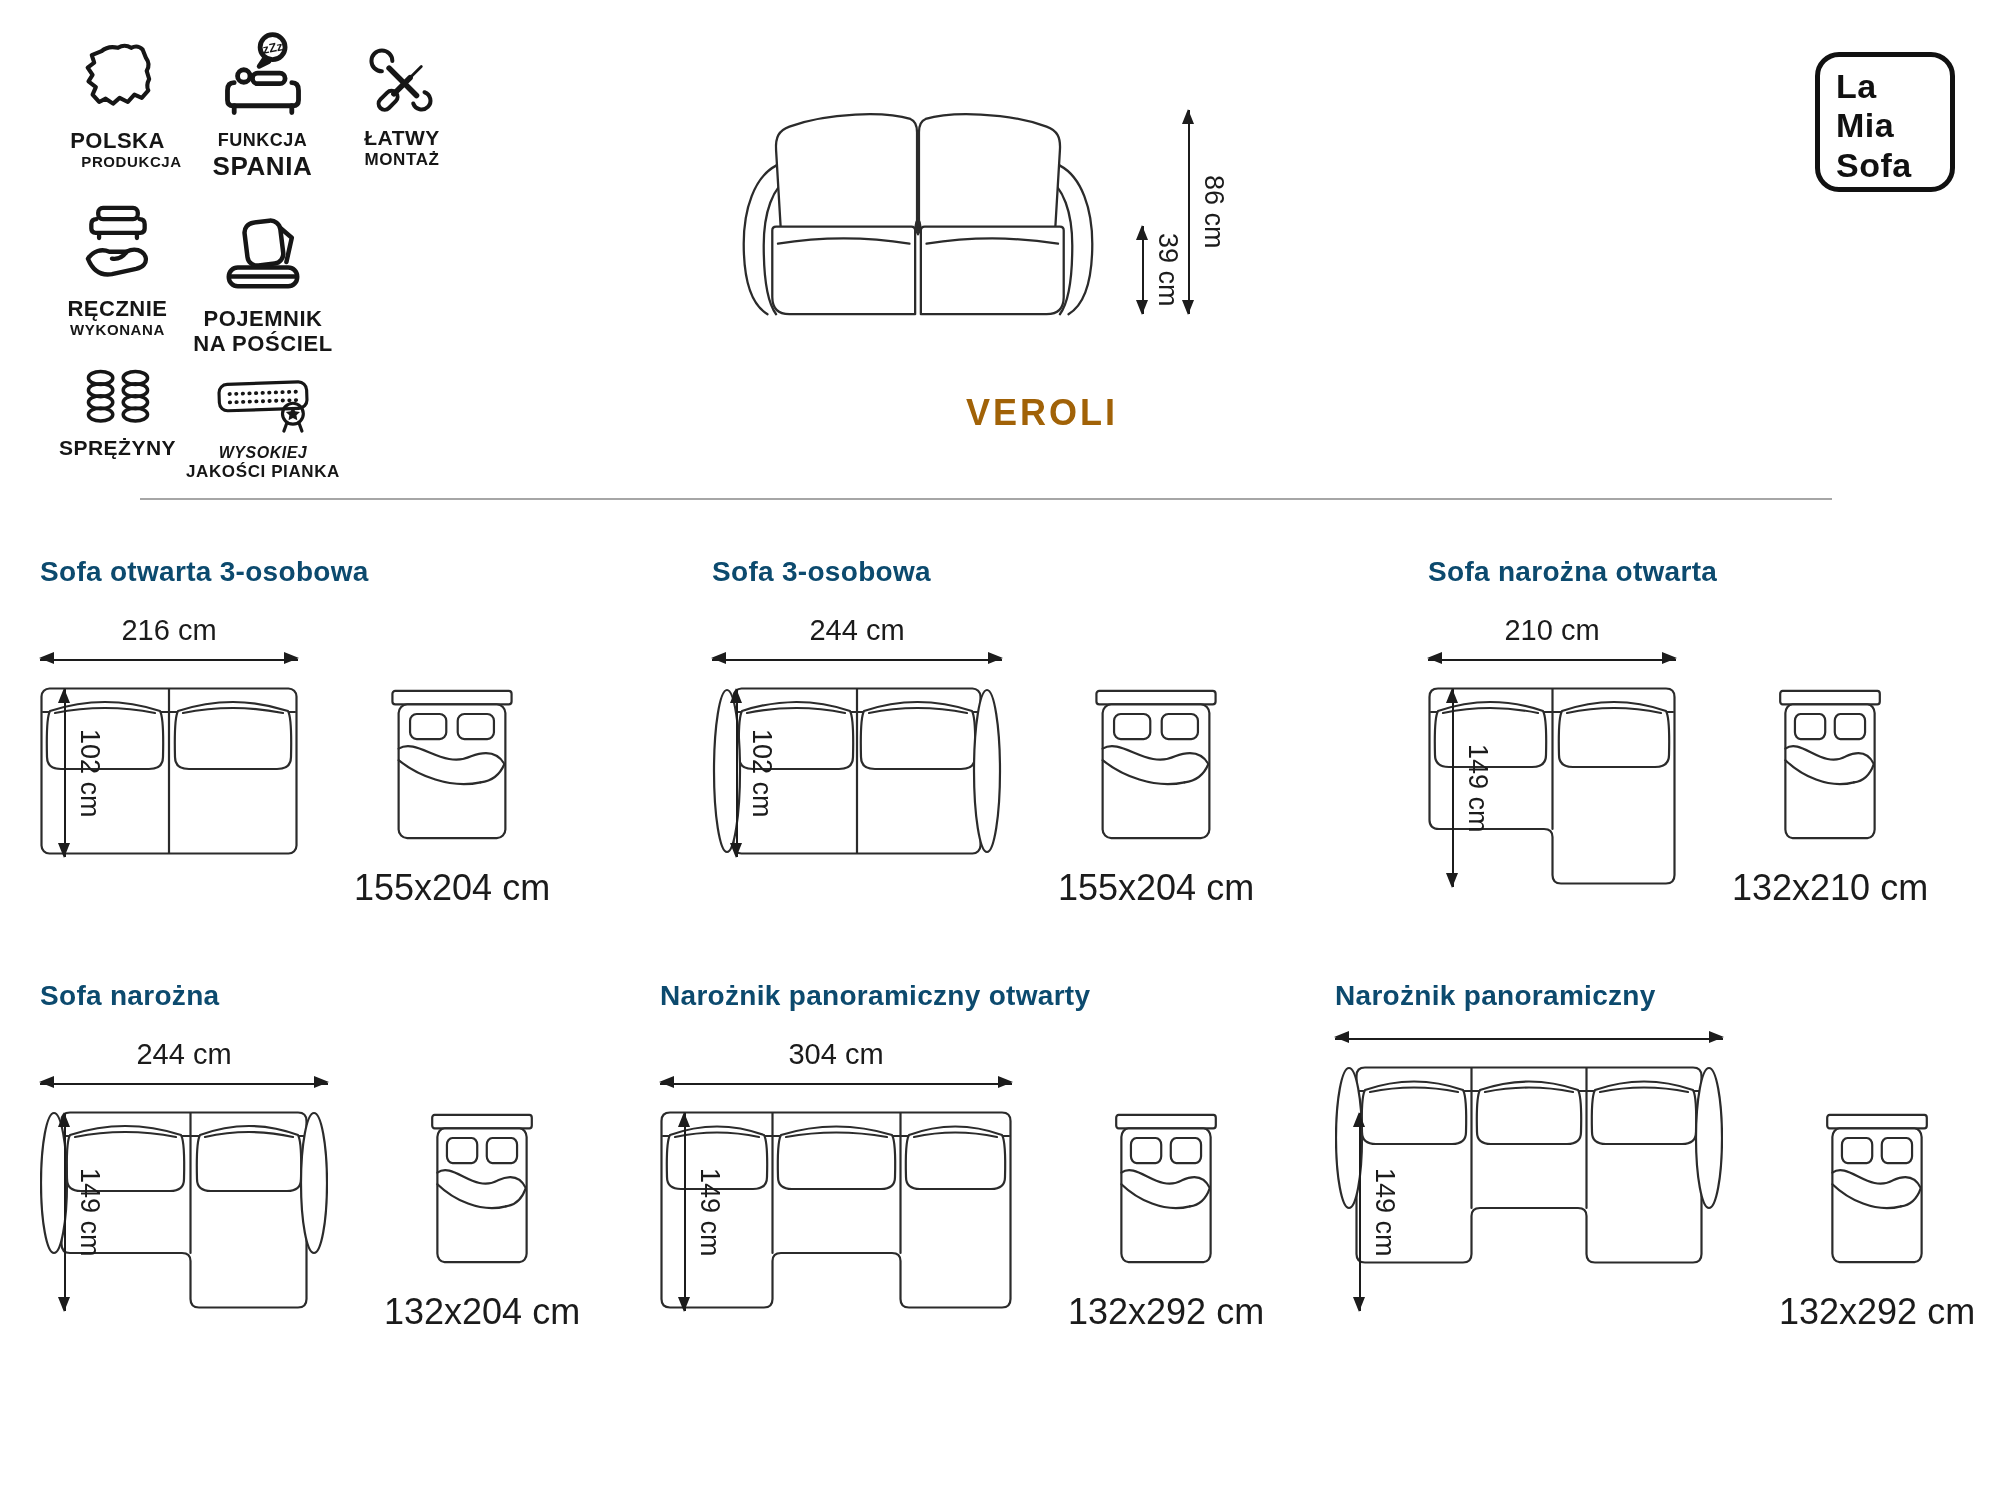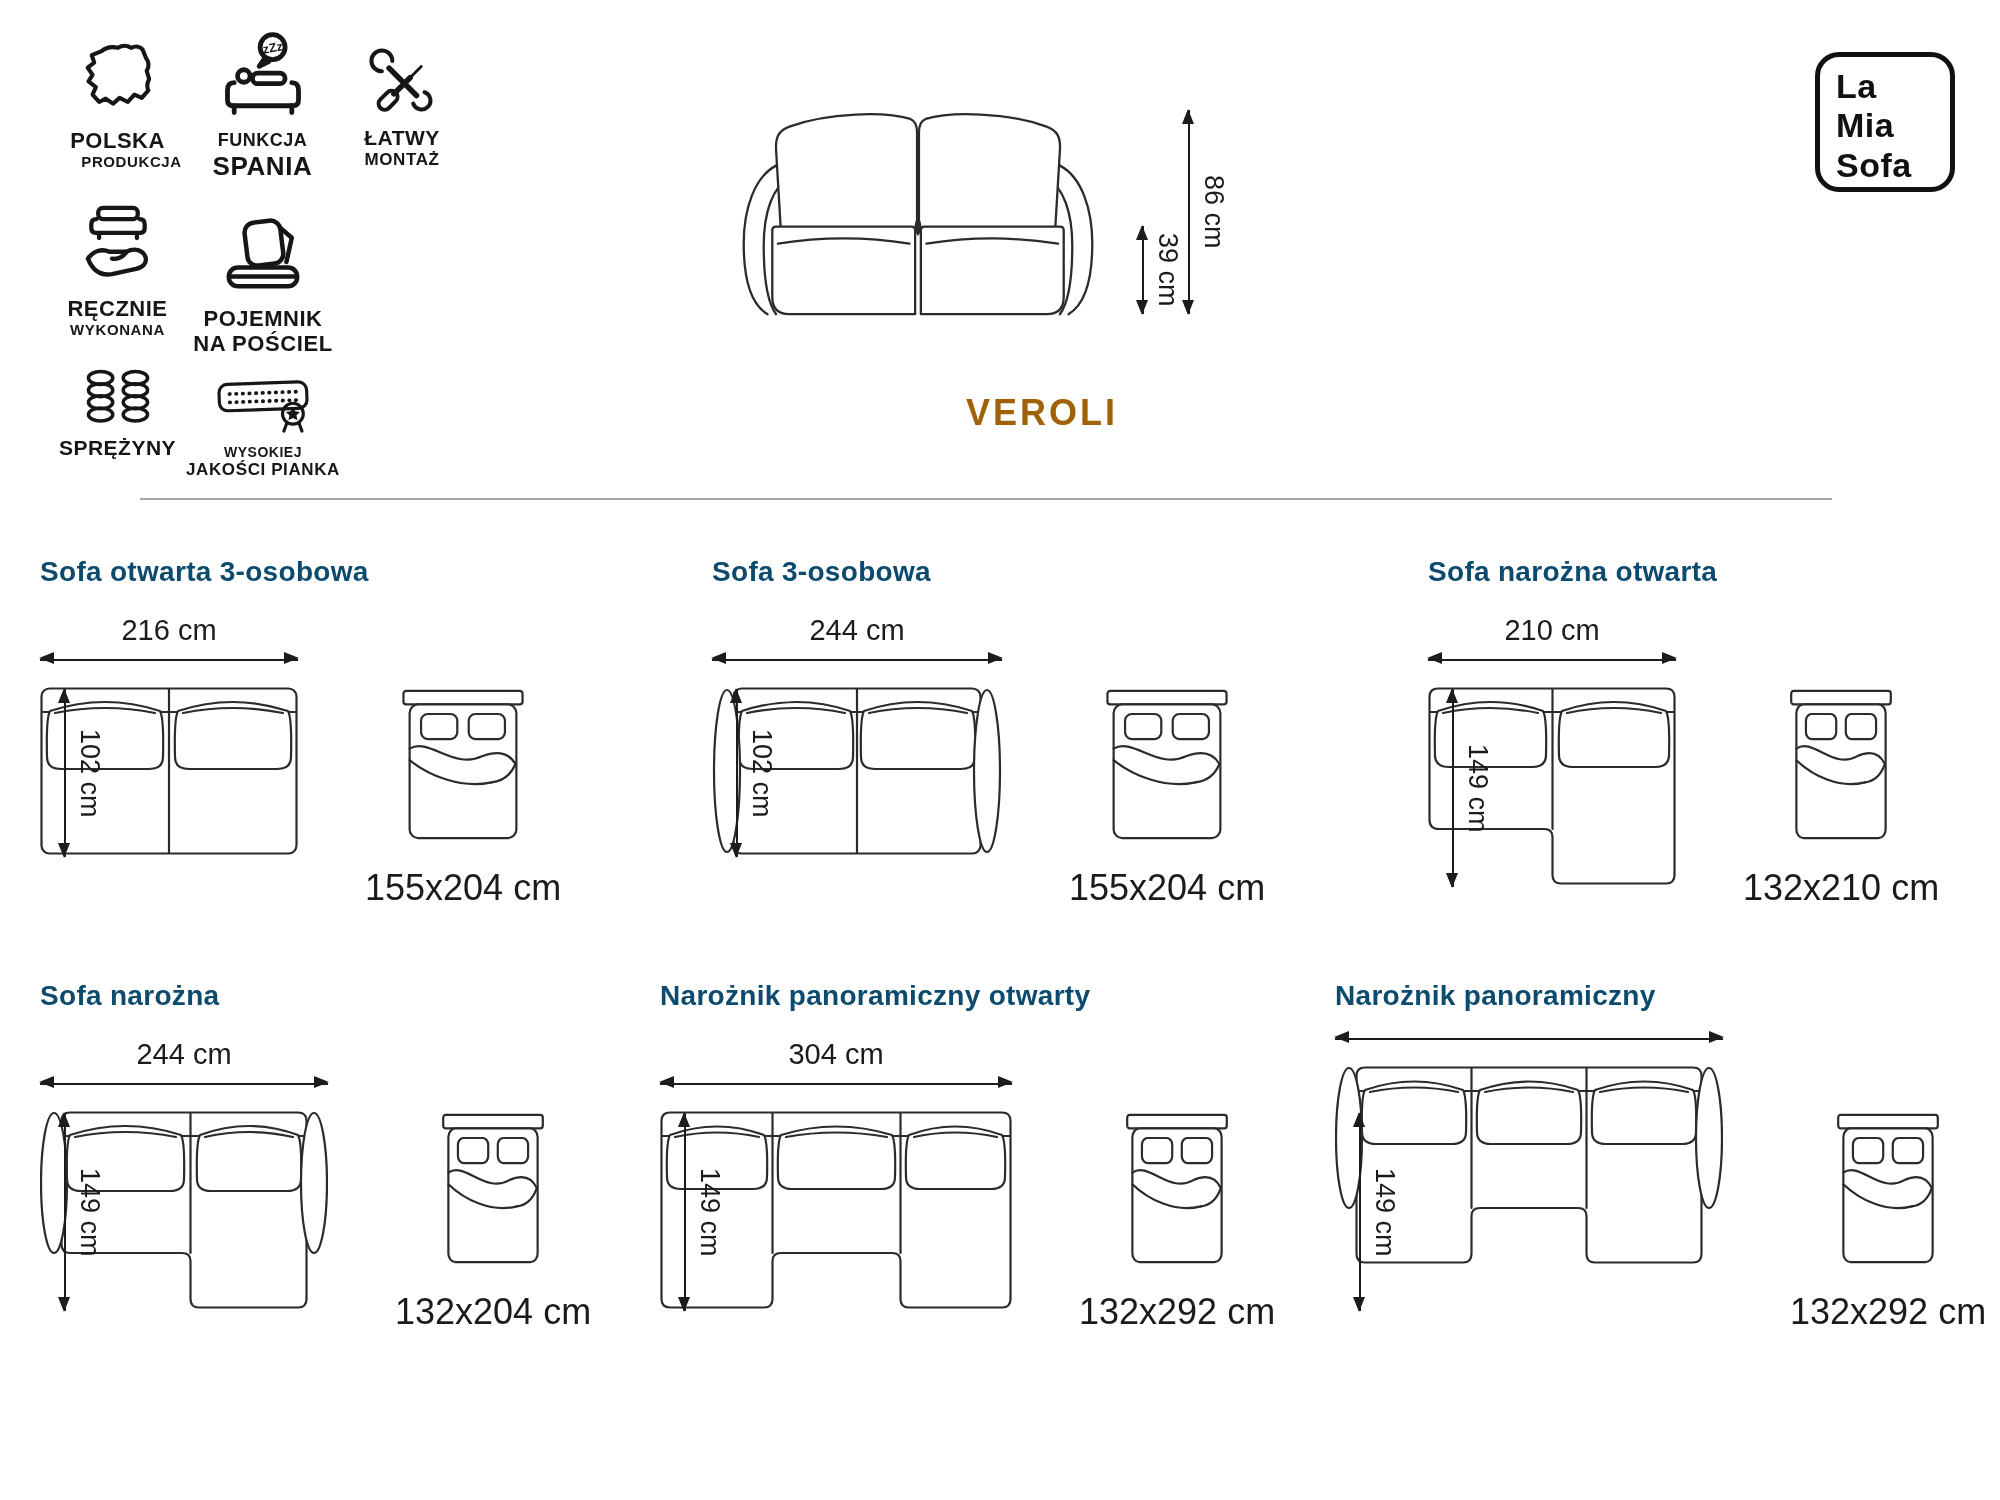--- a/index.html
+++ b/index.html
@@ -9,21 +9,21 @@
   
   .feature { position: absolute; display: flex; flex-direction: column; align-items: center; text-align: center; }
   .feature .t1 { font-weight: 800; color: #161616; letter-spacing: .5px; line-height: 1.15; margin-top: 8px; }
   .feature .t2 { font-weight: 700; color: #161616; letter-spacing: .6px; line-height: 1.2; }
   .f1 .t1 { font-size: 22px; } .f1 .t2 { font-size: 15px; margin-left: 28px; }
   .f2 .t1 { font-size: 18px; text-align: center; } .f2 .t2 { font-size: 26px; font-weight: 800; }
   .f3 .t1 { font-size: 21px; } .f3 .t2 { font-size: 17px; }
   .f4 .t1 { font-size: 22px; } .f4 .t2 { font-size: 15px; }
   .f5 .t1 { font-size: 22px; } .f5 .t2 { font-size: 22px; font-weight: 800; }
   .f6 .t1 { font-size: 21px; }
-  .f7 .t1 { font-size: 14px; } .f7 .t2 { font-size: 17px; }
+  .f7 .t1 { font-size: 16px; font-style: italic; } .f7 .t2 { font-size: 17px; }
 
   .ic { stroke: #161616; fill: none; stroke-width: 5; stroke-linecap: round; stroke-linejoin: round; }
   .ic text { stroke: none; fill: #161616; font-weight: 700; font-family: "Liberation Sans", sans-serif; }
   .ic .fill { fill: #161616; stroke: none; }
   .ic .thick { stroke-width: 7; }
   .ic .thin { stroke-width: 3.5; }
   .ic .dots { stroke-dasharray: .5 9; stroke-width: 5.5; }
 
   
   .logo { position: absolute; left: 1815px; top: 52px; width: 140px; height: 140px;
@@ -43,21 +43,21 @@
     border-left: 6.5px solid transparent; border-right: 6.5px solid transparent; border-bottom: 15px solid #1c1c1c; }
   .varrow::after { content: ""; position: absolute; bottom: -1px; left: -8px;
     border-left: 6.5px solid transparent; border-right: 6.5px solid transparent; border-top: 15px solid #1c1c1c; }
   .vlabel { writing-mode: vertical-rl; font-size: 27px; color: #1b1b1b; margin-left: 8px; align-self: center; white-space: nowrap; }
 
   .divider { position: absolute; left: 140px; top: 498px; width: 1692px; height: 2px; background: #a6a6a6; }
 
   
   .variant { position: absolute; }
   .variant h3 { font-size: 28px; font-weight: 700; color: #0c4a6e; margin-bottom: 26px; letter-spacing: .3px; }
-  .vrow { display: flex; align-items: flex-start; gap: 11px; }
+  .vrow { display: flex; align-items: flex-start; }
   .plan-wrap { display: flex; flex-direction: column; }
   .wdim { margin-bottom: 26px; }
   .dimlabel { display: block; text-align: center; font-size: 29px; color: #1b1b1b; margin-bottom: 12px; }
   .harrow { position: relative; height: 0; border-top: 2.6px solid #1c1c1c; }
   .harrow::before { content: ""; position: absolute; left: -1px; top: -8.8px;
     border-top: 6.5px solid transparent; border-bottom: 6.5px solid transparent; border-right: 15px solid #1c1c1c; }
   .harrow::after { content: ""; position: absolute; right: -1px; top: -8.8px;
     border-top: 6.5px solid transparent; border-bottom: 6.5px solid transparent; border-left: 15px solid #1c1c1c; }
   .sec-vdim { margin-left: 24px; }
   .bed-wrap { display: flex; flex-direction: column; align-items: center; margin-left: 56px; }

